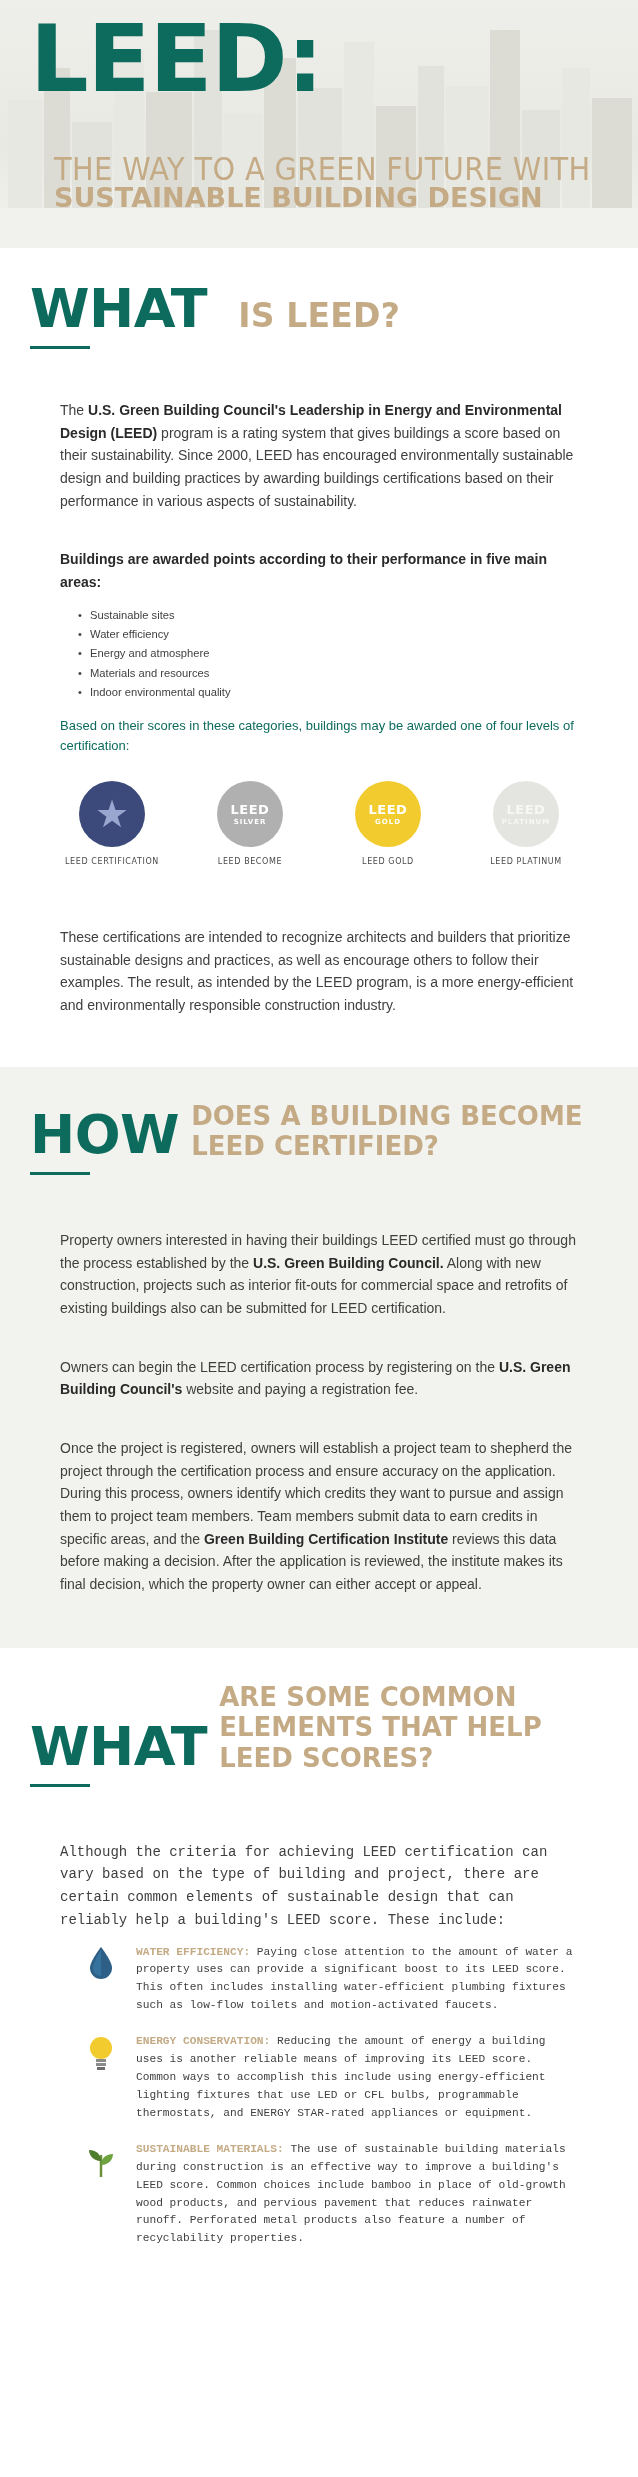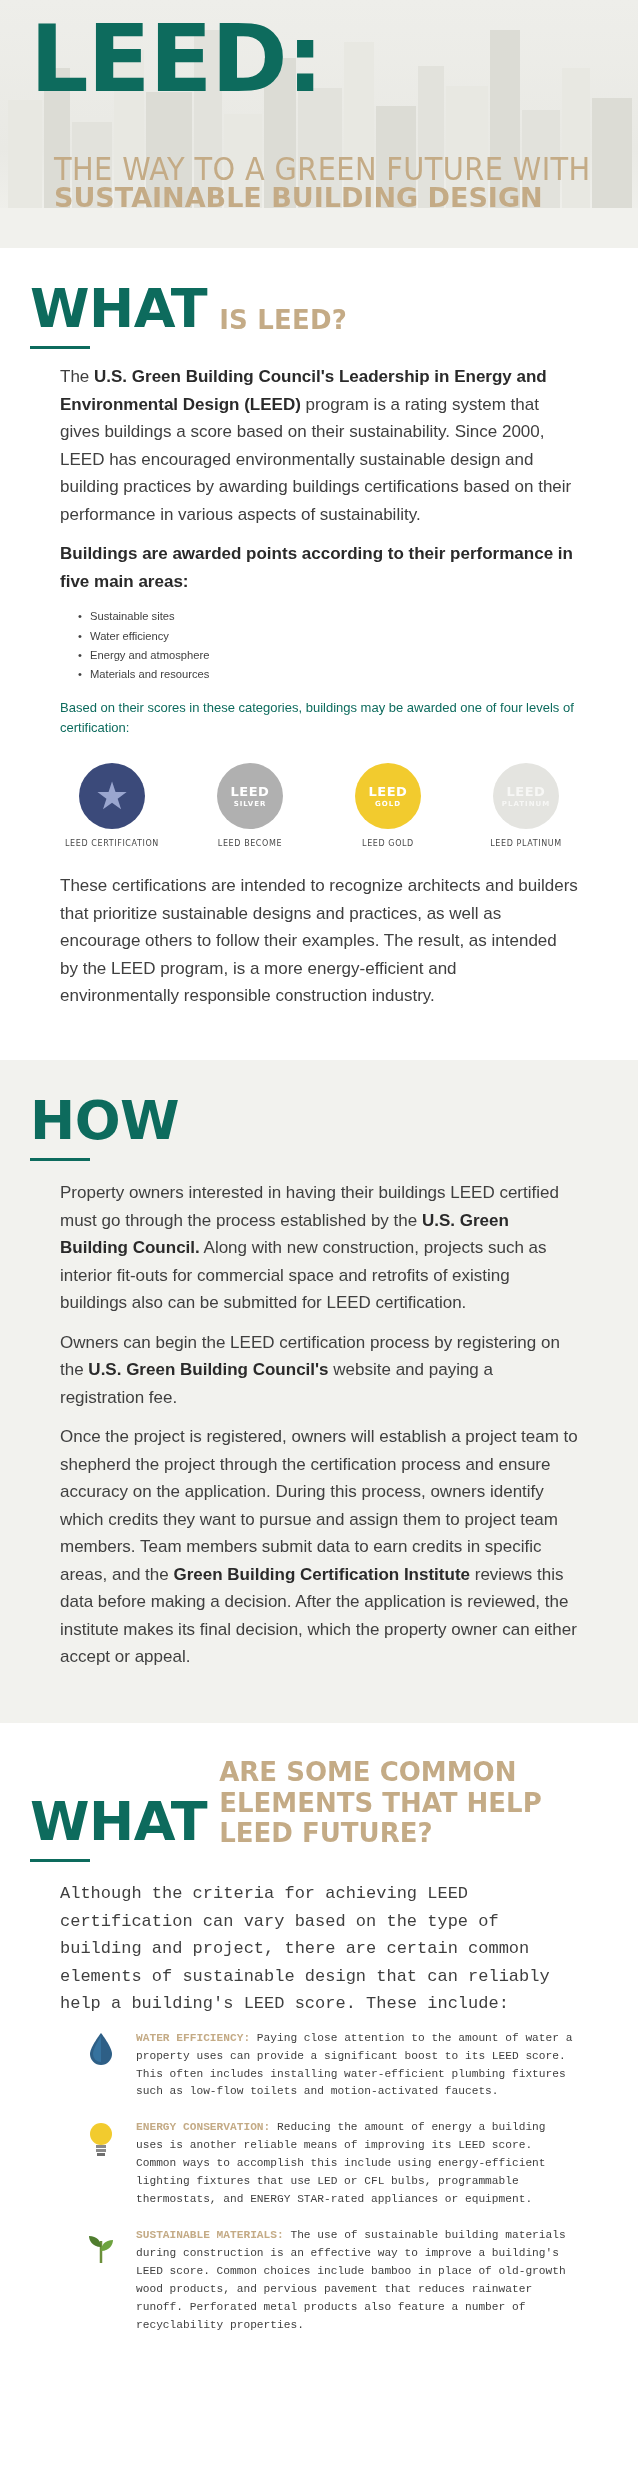--- a/index.html
+++ b/index.html
@@ -70,46 +70,48 @@
     font-family: "DejaVu Sans", sans-serif;
     font-weight: bold;
     font-size: 54px;
     color: #0d6b5d;
     letter-spacing: -0.5px;
     line-height: 1.0;
   }
   .heading .hr {
     font-family: "DejaVu Sans", sans-serif;
     font-weight: bold;
-    font-size: 26px;
+    font-size: 33px;
     color: #c4ab86;
     letter-spacing: 0.2px;
     line-height: 1.2;
+    margin-left: 19px;
   }
   .heading-row { display: flex; align-items: flex-end; gap: 12px; }
   .heading-stack { display: block; }
   .heading-line {
     font-family: "DejaVu Sans", sans-serif;
     font-weight: bold;
     font-size: 26px;
     color: #c4ab86;
     line-height: 1.18;
     padding-left: 0;
   }
   .rule {
     height: 3px; background: #0d6b5d;
     width: 60px; margin: 10px 0 0 30px;
   }
 
   .body-col { padding: 14px 60px 0 60px; }
   p.txt {
-    font-size: 17px;
+    font-size: 14px;
     line-height: 1.62;
     color: #3f3f3f;
     margin-bottom: 12px;
+    margin-top: 36px;
   }
   p.txt b { color: #2a2a2a; }
   ul.bullets { margin: 2px 0 14px 18px; }
   ul.bullets li {
     font-size: 11.2px; line-height: 1.72; color: #3f3f3f;
     list-style: none; position: relative; padding-left: 12px;
   }
   ul.bullets li:before {
     content: "\2022"; position: absolute; left: 0; color: #3f3f3f;
   }
@@ -211,20 +213,21 @@
         <span>The </span><b>U.S. Green Building Council's Leadership in Energy and Environmental Design (LEED)</b><span> program is a rating system that gives buildings a score based on their sustainability. Since 2000, LEED has encouraged environmentally sustainable design and building practices by awarding buildings certifications based on their performance in various aspects of sustainability.</span>
       </p>
       <p class="txt">
         <b>Buildings are awarded points according to their performance in five main areas:</b>
       </p>
       <ul class="bullets">
         <li>Sustainable sites</li>
         <li>Water efficiency</li>
         <li>Energy and atmosphere</li>
         <li>Materials and resources</li>
+        <li>Indoor environmental quality</li>
       </ul>
       <p class="teal-lead">Based on their scores in these categories, buildings may be awarded one of four levels of certification:</p>
     </div>
 
     <div class="badges">
       <div class="badge-item">
         <div class="badge-circle badge-cert">
           <span class="badge-star">★</span>
         </div>
         <div class="badge-label">LEED CERTIFICATION</div>
@@ -254,20 +257,24 @@
 
     <div class="body-col" style="padding-top:24px;padding-bottom:28px;">
       <p class="txt">These certifications are intended to recognize architects and builders that prioritize sustainable designs and practices, as well as encourage others to follow their examples. The result, as intended by the LEED program, is a more energy-efficient and environmentally responsible construction industry.</p>
     </div>
   </div>
 
   <div class="section sec-grey">
     <div class="heading">
       <div class="heading-row">
         <span class="hl">HOW</span>
+        <span class="heading-stack">
+          <span class="heading-line" style="display:block">DOES A BUILDING BECOME</span>
+          <span class="heading-line" style="display:block">LEED CERTIFIED?</span>
+        </span>
       </div>
     </div>
     <div class="rule"></div>
 
     <div class="body-col" style="padding-top:18px;padding-bottom:30px;">
       <p class="txt">
         <span>Property owners interested in having their buildings LEED certified must go through the process established by the </span><b>U.S. Green Building Council.</b><span> Along with new construction, projects such as interior fit-outs for commercial space and retrofits of existing buildings also can be submitted for LEED certification.</span>
       </p>
       <p class="txt">
         <span>Owners can begin the LEED certification process by registering on the </span><b>U.S. Green Building Council's</b><span> website and paying a registration fee.</span>
@@ -278,21 +285,21 @@
     </div>
   </div>
 
   <div class="section sec-white">
     <div class="heading">
       <div class="heading-row">
         <span class="hl">WHAT</span>
         <span class="heading-stack">
           <span class="heading-line" style="display:block">ARE SOME COMMON</span>
           <span class="heading-line" style="display:block">ELEMENTS THAT HELP</span>
-          <span class="heading-line" style="display:block">LEED FUTURE?</span>
+          <span class="heading-line" style="display:block">LEED SCORES?</span>
         </span>
       </div>
     </div>
     <div class="rule"></div>
 
     <div class="body-col" style="padding-top:18px;font-family:Liberation Mono, monospace;">
       <p class="txt">Although the criteria for achieving LEED certification can vary based on the type of building and project, there are certain common elements of sustainable design that can reliably help a building's LEED score. These include:</p>
 
       <div class="elem-row">
         <div class="elem-ico">

